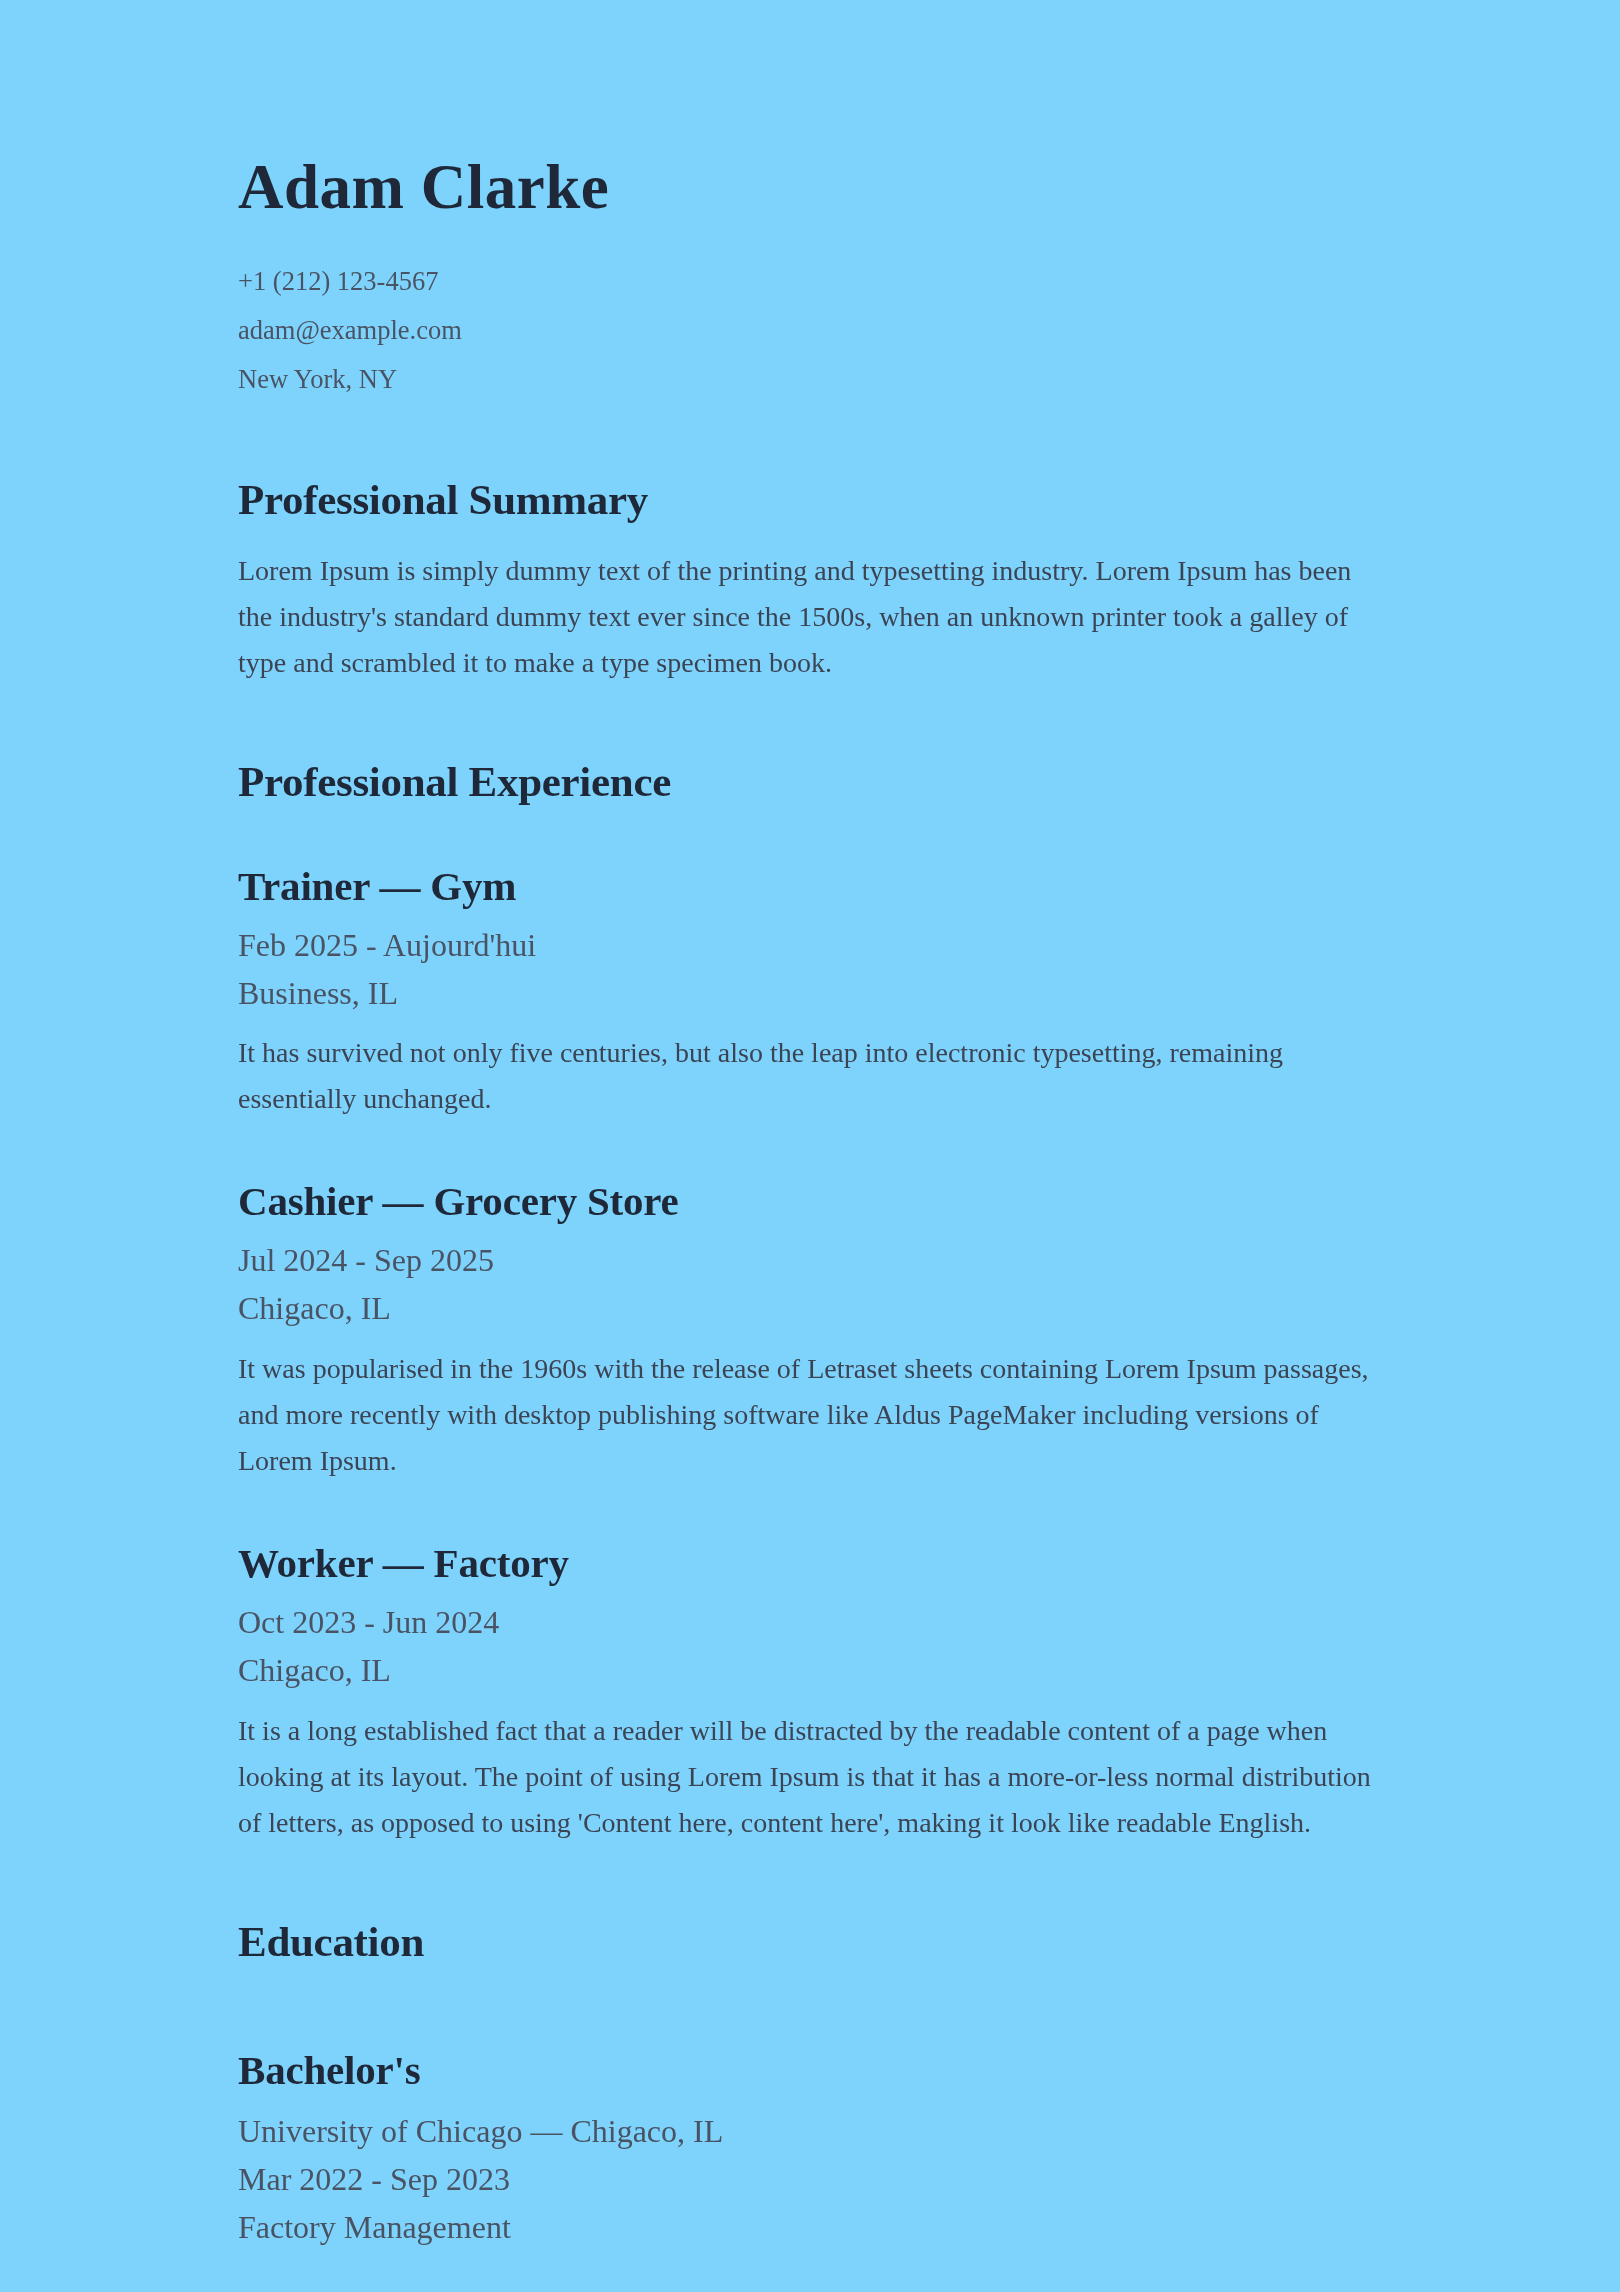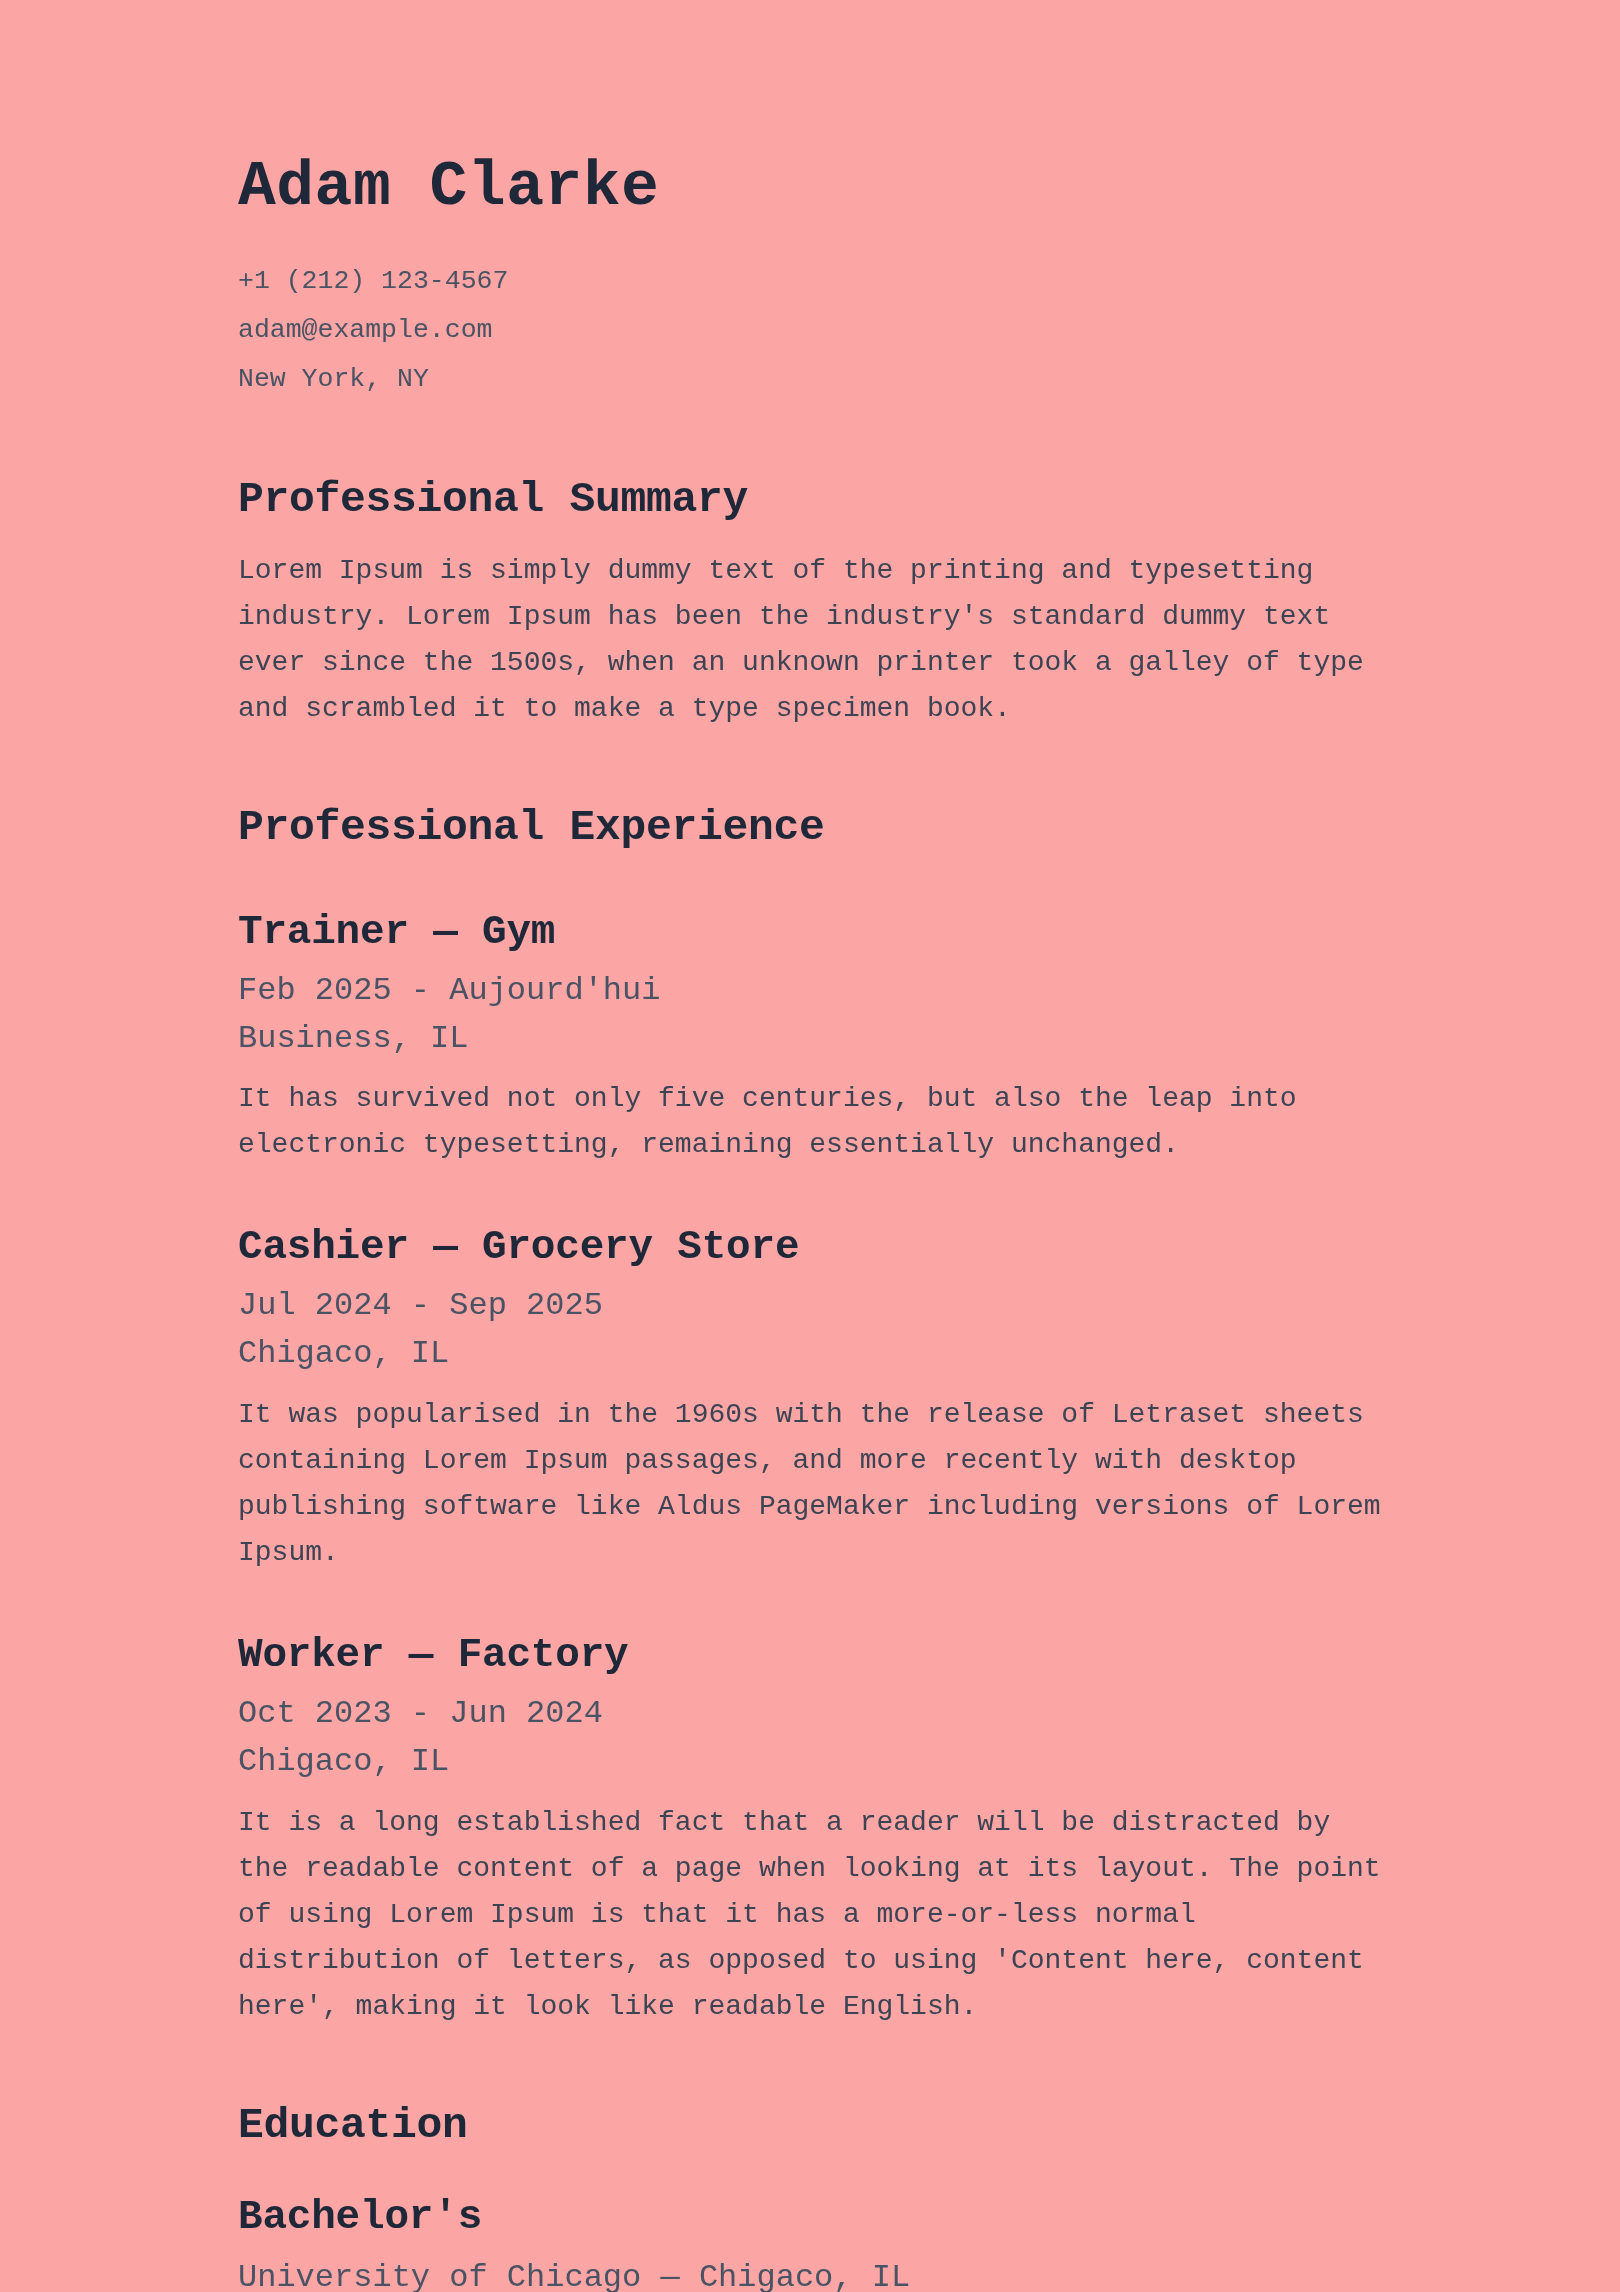--- a/index.html
+++ b/index.html
@@ -4,25 +4,25 @@
 <style>
   html, body {
     margin: 0;
     padding: 0;
     background: #ffffff;
   }
   .page {
     position: relative;
     width: 1620px;
     height: 2293px;
-    background: #fca5a5;
+    background: #7dd3fc;
     box-sizing: border-box;
     padding: 153px 235px 0 238px;
     overflow: hidden;
-    font-family: Liberation Mono, monospace;
+    font-family: Liberation Serif, serif;
   }
   .name {
     margin: 0;
     font-size: 63px;
     font-weight: 700;
     line-height: 1.1;
     letter-spacing: 0.5px;
     color: #1f2838;
   }
   .contact {
@@ -64,21 +64,21 @@
   }
   .meta-line {
     font-size: 32px;
     line-height: 48px;
     color: #4a5363;
   }
   .job .para {
     margin-top: 13.7px;
   }
   .edu-entry {
-    margin-top: 43px;
+    margin-top: 80px;
   }
   .edu-entry .meta {
     margin-top: 11.8px;
   }
 </style>
 </head>
 <body>
 
 <div class="page">
 

